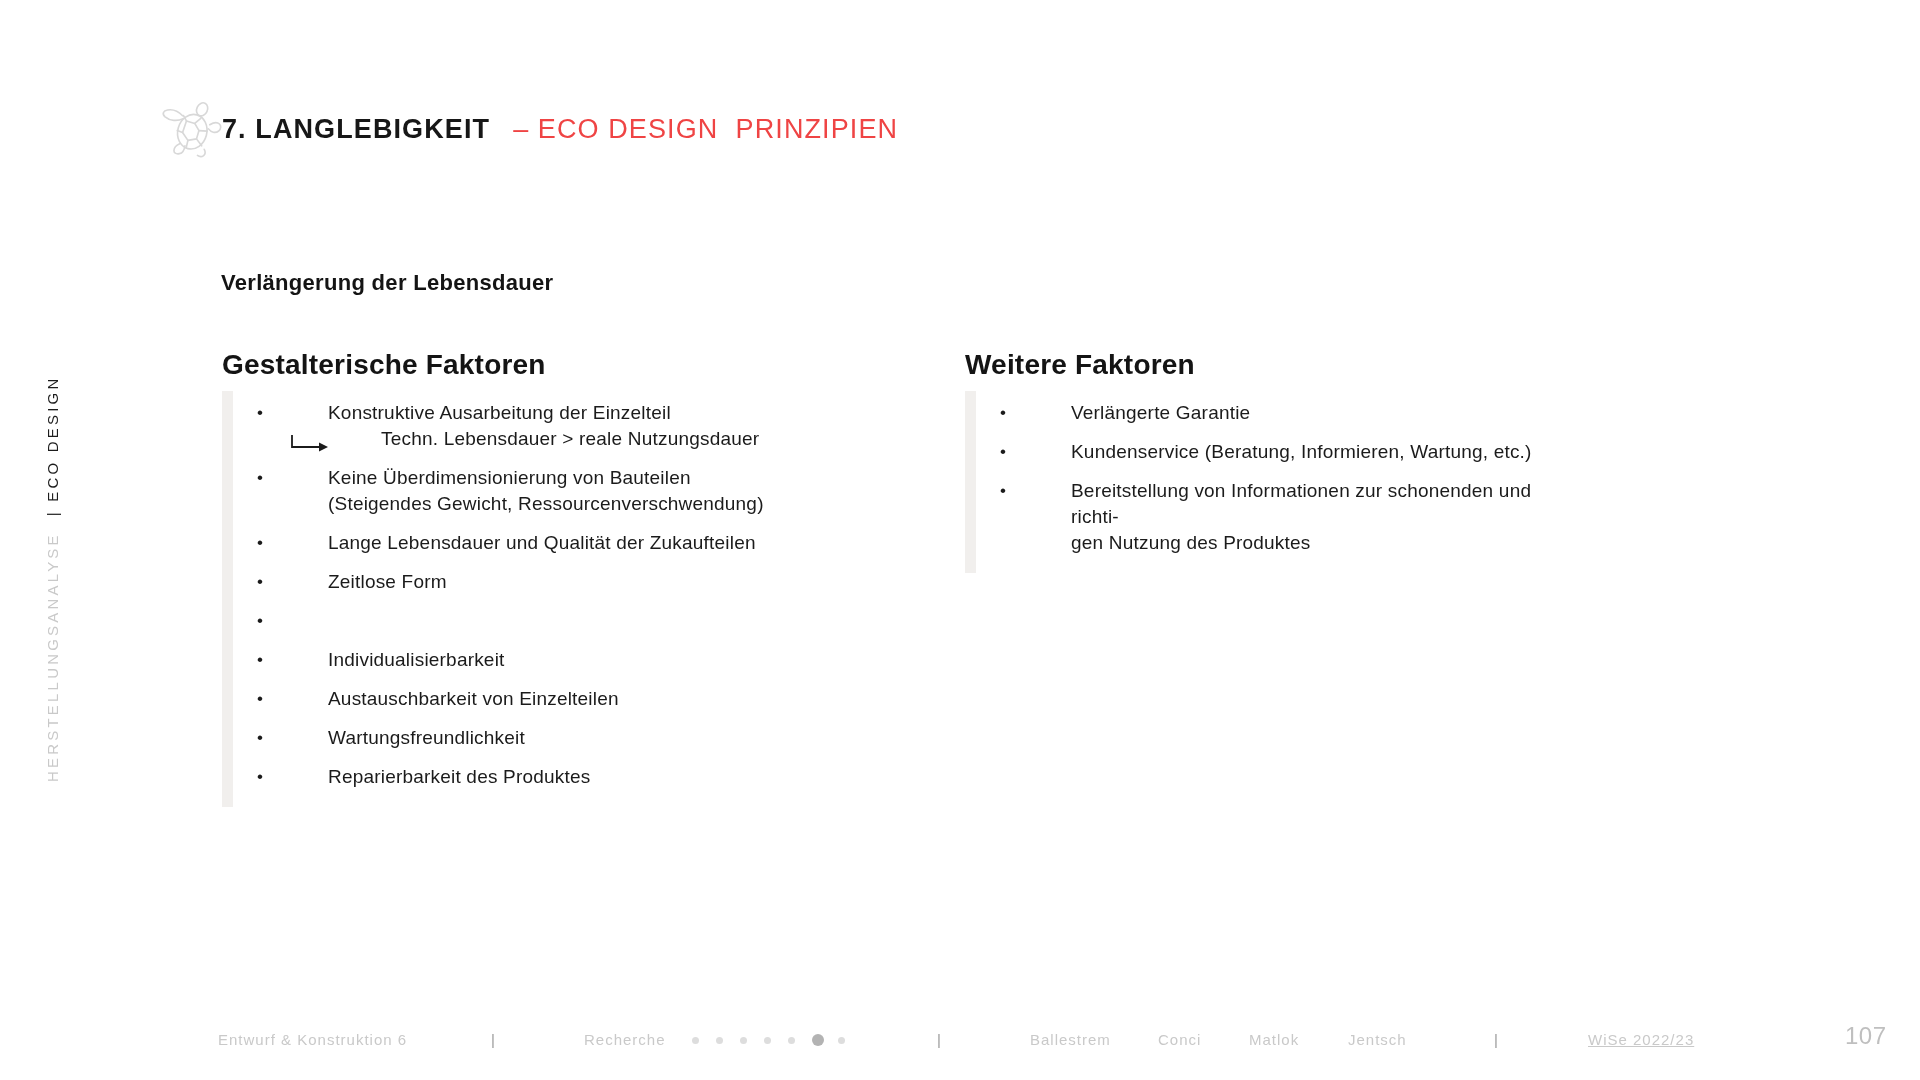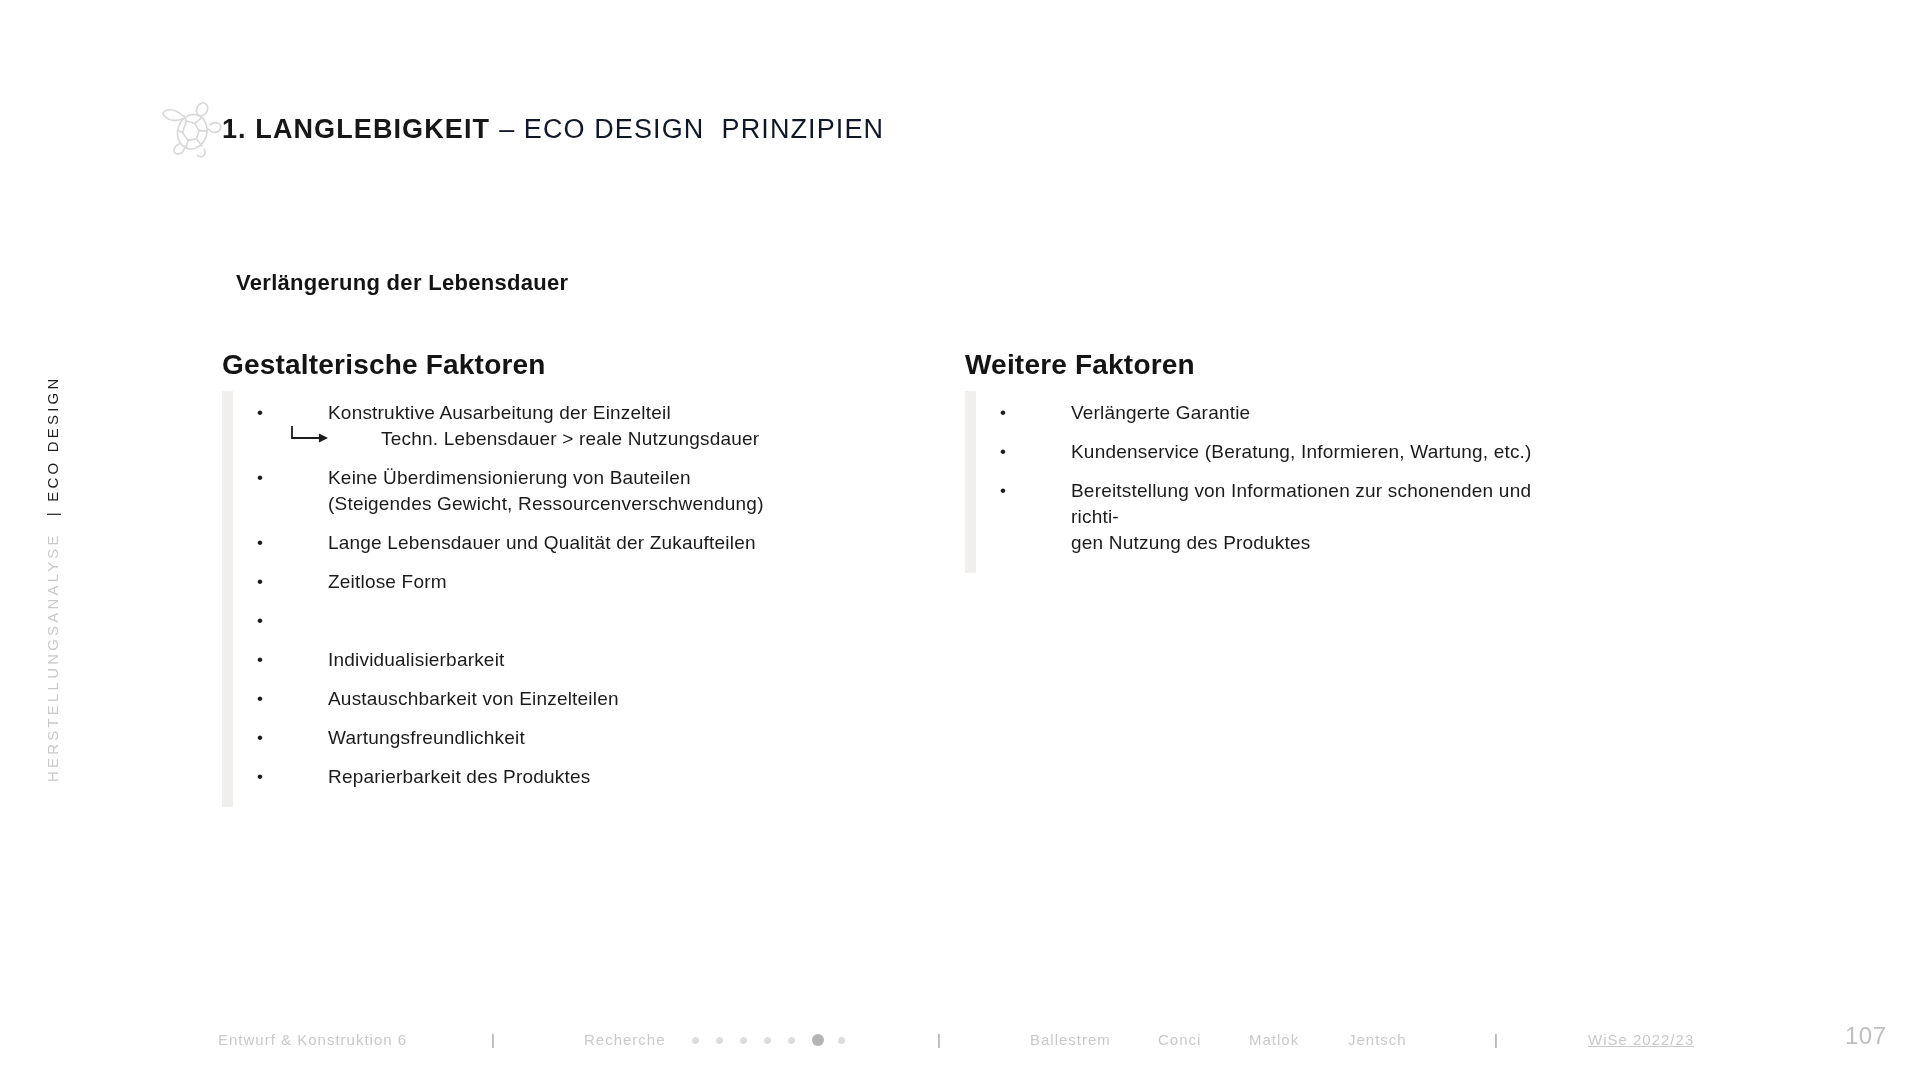--- a/index.html
+++ b/index.html
@@ -13,35 +13,35 @@
   }
 
   
   .turtle { position:absolute; left:156px; top:99px; width:70px; height:62px; }
   .header-title {
     position:absolute; left:222px; top:112px;
     font-size:27px; line-height:34px; letter-spacing:1.1px;
     white-space:nowrap;
   }
   .title-primary { font-weight:700; color:#171717; }
-  .title-secondary { font-weight:400; color:#0f172a; white-space:pre; margin-left:9px; }
+  .title-secondary { font-weight:400; color:#ef4444; white-space:pre; margin-left:23px; }
 
   
   .vertical-label {
     position:absolute; left:43px; top:782px;
     transform:rotate(-90deg); transform-origin:0 0;
     white-space:nowrap;
     font-size:15px; letter-spacing:3.2px; line-height:20px;
   }
   .v-muted { color:#c9c9c9; }
   .v-strong { color:#1c1c1c; margin-left:16px; }
 
   
   .main-heading {
-    position:absolute; left:236px; top:270px;
+    position:absolute; left:221px; top:270px;
     font-size:22px; font-weight:700; letter-spacing:0.3px; color:#141414;
   }
 
   .column { position:absolute; top:352px; }
   .column-left  { left:222px; width:700px; }
   .column-right { left:965px; width:590px; }
 
   .column-heading {
     font-size:28px; font-weight:700; letter-spacing:0.2px; color:#141414;
     line-height:26px; margin-bottom:13px;
@@ -49,21 +49,21 @@
 
   .bullet-list {
     list-style:none;
     border-left:11px solid #f1efed;
     padding:9px 0 4px 24px;
   }
   .bullet-list li { margin-bottom:13px; font-size:19px; line-height:26px; color:#1b1b1b; }
   .li-main { display:flex; }
   .bullet { flex:none; width:33px; font-size:17px; }
   .li-text { white-space:pre-line; letter-spacing:0.2px;margin-left:38px; }
-  .li-sub { display:flex; align-items:flex-start; padding-left:33px; margin-top:0; }
+  .li-sub { display:flex; align-items:flex-end; padding-left:33px; margin-top:0; }
   .arrow-icon { width:40px; height:17px; flex:none; margin-right:13px; color:#1b1b1b; }
 
   
   .footer-item {
     position:absolute; top:1030px;
     font-size:15px; line-height:20px; letter-spacing:1px;
     color:#c9c9c9; white-space:nowrap;text-align:center;
   }
   .footer-sep { color:#9b9b9b; letter-spacing:0; }
   .f-course  { left:218px; }
@@ -104,21 +104,21 @@
       <path d="M22 44 C14 46 12 54 20 54 C24 54 26 50 27 47"></path>
       <path d="M46 54 C48 60 42 63 38 59"></path>
       <ellipse cx="37" cy="34" rx="15" ry="18" transform="rotate(25 37 34)"></ellipse>
       <path d="M33 22 L41 26 L44 34 L40 42 L31 42 L27 33 Z"></path>
       <path d="M33 22 L31 16 M41 26 L48 22 M44 34 L52 36 M40 42 L44 50 M31 42 L28 49 M27 33 L22 30"></path>
     </g>
   </svg>
 </div>
 
 <div class="header-title">
-  <span class="title-primary">1. LANGLEBIGKEIT</span><span class="title-secondary">– ECO DESIGN  PRINZIPIEN</span>
+  <span class="title-primary">7. LANGLEBIGKEIT</span><span class="title-secondary">– ECO DESIGN  PRINZIPIEN</span>
 </div>
 
 <div class="vertical-label">
   <span class="v-muted">HERSTELLUNGSANALYSE</span><span class="v-strong">| ECO DESIGN</span>
 </div>
 
 <h1 class="main-heading">Verlängerung der Lebensdauer</h1>
 
 <div class="column column-left">
   <div class="column-heading">Gestalterische Faktoren</div>

